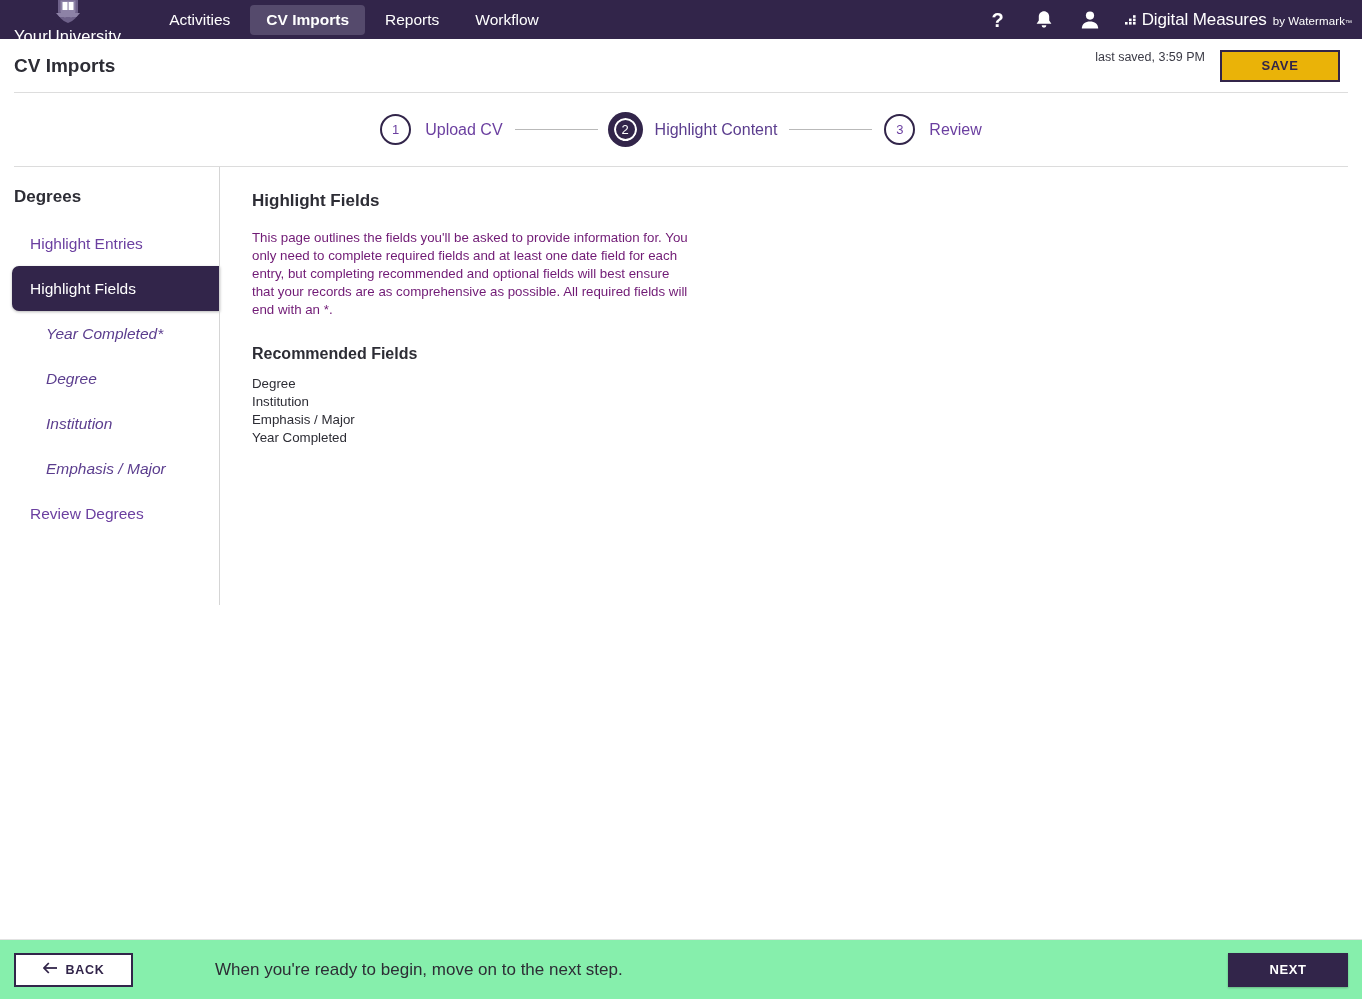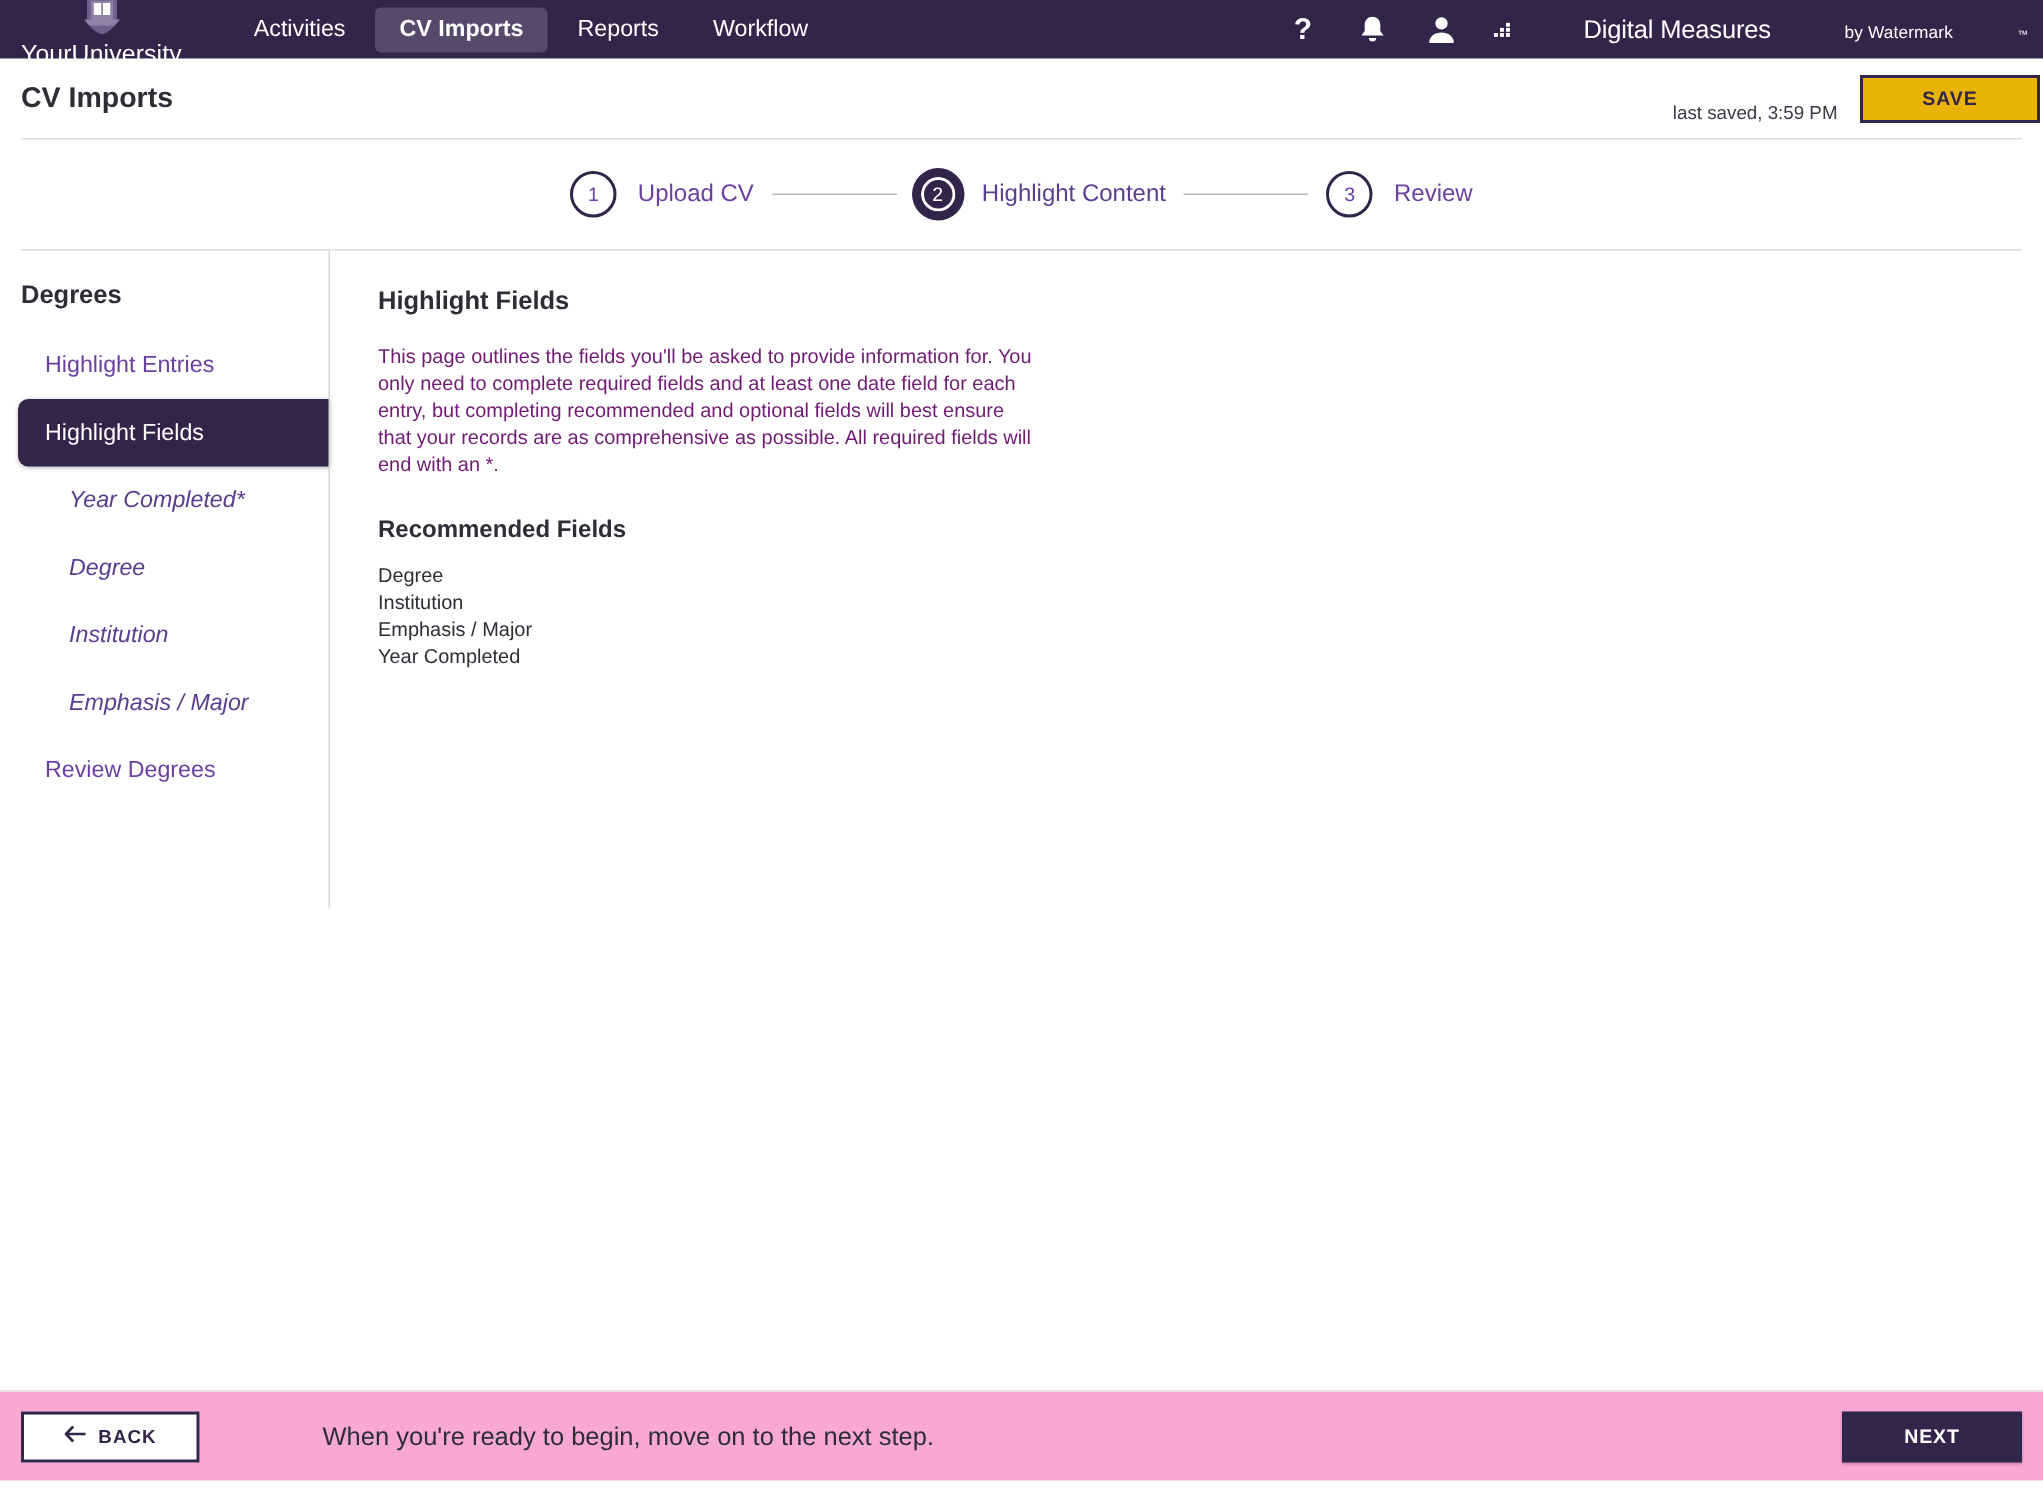--- a/index.html
+++ b/index.html
@@ -74,21 +74,20 @@
     cursor: pointer;
   }
   .help-glyph { font-size: 20px; font-weight: bold; line-height: 1; }
   .dm-logo {
     display: flex;
     align-items: baseline;
     margin-left: 12px;
     margin-right: 10px;
     color: #fff;
     white-space: nowrap;
-    gap: 43px;
   }
   .dm-dots { margin-right: 1px; display:flex; align-items:flex-end; height:14px; }
   .dm-name { font-size: 17px; letter-spacing: -.1px; }
   .dm-by { font-size: 11.5px; margin-left: 6px; letter-spacing: .1px; }
   .dm-tm { font-size: 7px; vertical-align: super; }
 
   
   .titlebar {
     height: 53px;
     position: relative;
@@ -96,23 +95,23 @@
     align-items: center;
   }
   .page-title {
     margin-left: 14px;
     font-size: 19px;
     font-weight: bold;
     color: #2d2d35;
   }
   .title-right {
     position: absolute;
-    right: 2px;
-    display: flex;
-    align-items: flex-end;
+    right: 22px;
+    display: flex;
+    align-items: flex-start;
     gap: 15px;
   }
   .last-saved {
     font-size: 12.5px;
     color: #3a3a45;
     white-space: nowrap;
   }
   .save-btn {
     width: 120px;
     height: 32px;
@@ -263,24 +262,24 @@
   }
   .field-list {
     font-size: 13.3px;
     line-height: 18px;
     color: #2d2d35;
   }
 
   
   .footer {
     position: absolute;
-    left: 0; bottom: 12px;
+    left: 0; bottom: 0;
     width: 1362px;
     height: 60px;
-    background: #f9a8d4;
+    background: #86efac;
     border-top: 1px solid #e2e2e2;
     display: flex;
     align-items: center;
   }
   .back-btn {
     margin-left: 14px;
     width: 119px;
     height: 34px;
     border: 2px solid #32254a;
     background: #ffffff;

